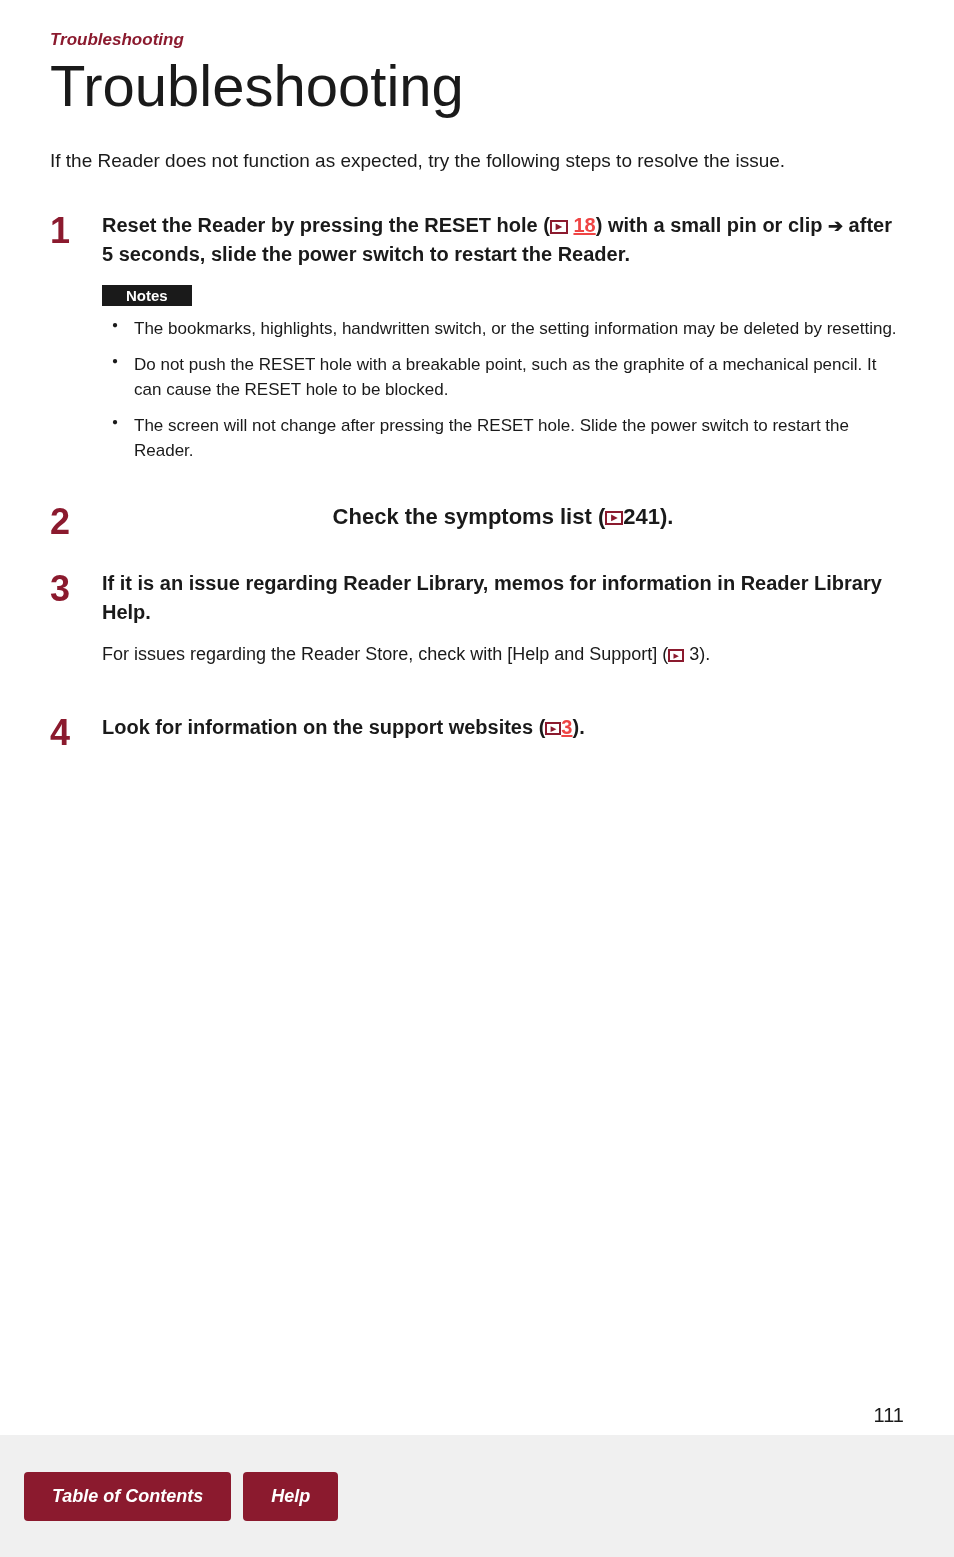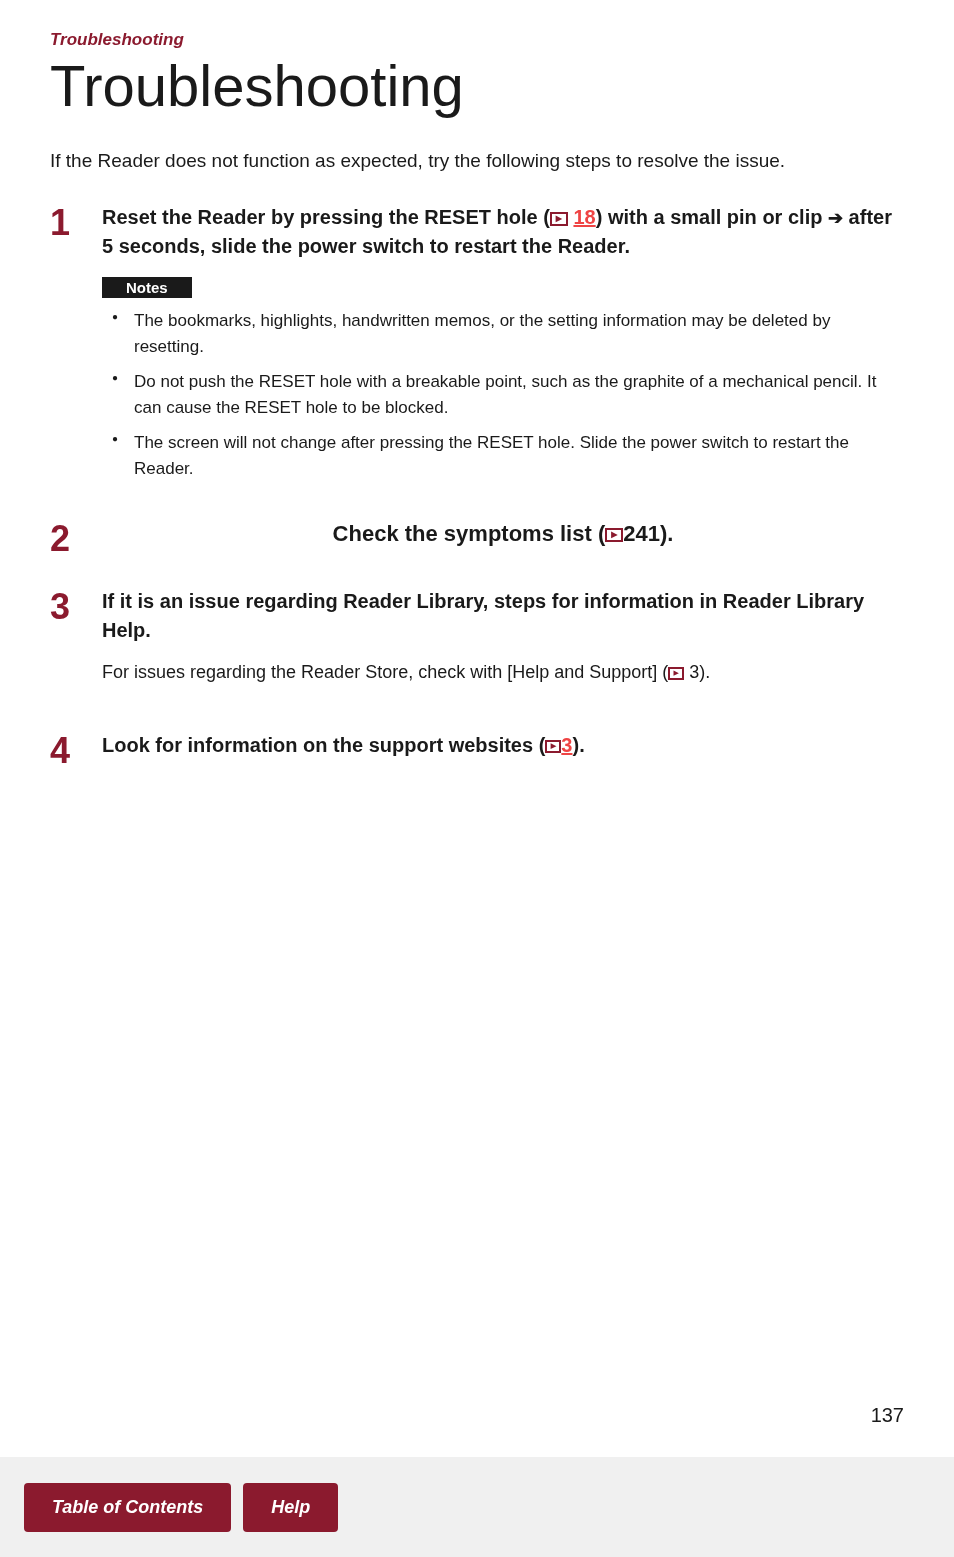--- a/index.html
+++ b/index.html
@@ -32,21 +32,21 @@
       font-size: 58px;
       font-weight: normal;
       color: #1a1a1a;
       margin-bottom: 28px;
       line-height: 1.1;
     }
 
     .intro-text {
       font-size: 19px;
       line-height: 1.55;
-      margin-bottom: 28px;
+      margin-bottom: 36px;
       color: #1a1a1a;
     }
 
     .steps-container {
       margin-top: 10px;
     }
 
     .step {
       display: flex;
       margin-bottom: 28px;
@@ -144,21 +144,21 @@
       right: 50px;
       font-size: 20px;
       color: #1a1a1a;
     }
 
     .bottom-bar {
       position: absolute;
       bottom: 0;
       left: 0;
       right: 0;
-      height: 100px;
+      height: 122px;
       background: #f0f0f0;
       display: flex;
       align-items: center;
       padding: 0 24px;
       gap: 12px;
     }
 
     .bottom-btn {
       background: #8b1a2e;
       color: #ffffff;
@@ -189,60 +189,60 @@
         <div class="step-heading">
           Reset the Reader by pressing the RESET hole
           (<span style="display:inline-block;width:18px;height:14px;border:2px solid #8b1a2e;position:relative;vertical-align:middle;"><span style="position:absolute;top:50%;left:50%;transform:translate(-50%,-50%);color:#8b1a2e;font-size:8px;">▶</span></span>
           <span class="link-ref">18</span>)
           with a small pin or clip <span class="arrow">➔</span> after 5 seconds, slide the power switch to restart the Reader.
         </div>
 
         <div class="notes-box">
           <span class="notes-label">Notes</span>
           <ul class="notes-list">
-            <li>The bookmarks, highlights, handwritten memos, or the setting information may be deleted by resetting.</li>
+            <li>The bookmarks, highlights, handwritten switch, or the setting information may be deleted by resetting.</li>
             <li>Do not push the RESET hole with a breakable point, such as the graphite of a mechanical pencil. It can cause the RESET hole to be blocked.</li>
             <li>The screen will not change after pressing the RESET hole. Slide the power switch to restart the Reader.</li>
           </ul>
         </div>
       </div>
     </div>
 
     <div class="step">
       <div class="step-number">2</div>
       <div class="step-content">
         <div class="step-heading-simple">
           Check the symptoms list (<span style="display:inline-block;width:18px;height:14px;border:2px solid #8b1a2e;position:relative;vertical-align:middle;"><span style="position:absolute;top:50%;left:50%;transform:translate(-50%,-50%);color:#8b1a2e;font-size:8px;">▶</span></span><span class="link-ref">241</span>).
         </div>
       </div>
     </div>
 
     <div class="step">
       <div class="step-number">3</div>
       <div class="step-content">
         <div class="step-heading">
-          If it is an issue regarding Reader Library, steps for information in Reader Library Help.
+          If it is an issue regarding Reader Library, memos for information in Reader Library Help.
         </div>
         <p class="step-para">
           For issues regarding the Reader Store, check with [Help and Support] (<span style="display:inline-block;width:16px;height:13px;border:2px solid #8b1a2e;position:relative;vertical-align:middle;"><span style="position:absolute;top:50%;left:50%;transform:translate(-50%,-50%);color:#8b1a2e;font-size:7px;">▶</span></span>&nbsp;<span class="link-ref">3</span>).
         </p>
       </div>
     </div>
 
     <div class="step">
       <div class="step-number">4</div>
       <div class="step-content">
         <div class="step-heading">
           Look for information on the support websites (<span style="display:inline-block;width:16px;height:13px;border:2px solid #8b1a2e;position:relative;vertical-align:middle;"><span style="position:absolute;top:50%;left:50%;transform:translate(-50%,-50%);color:#8b1a2e;font-size:7px;">▶</span></span><span class="link-ref">3</span>).
         </div>
       </div>
     </div>
 
   </div>
 
-  <div class="page-number">137</div>
+  <div class="page-number">111</div>
 
   <div class="bottom-bar">
     <button class="bottom-btn">Table of Contents</button>
     <button class="bottom-btn">Help</button>
   </div>
 
 </div>
 
 </body></html>

